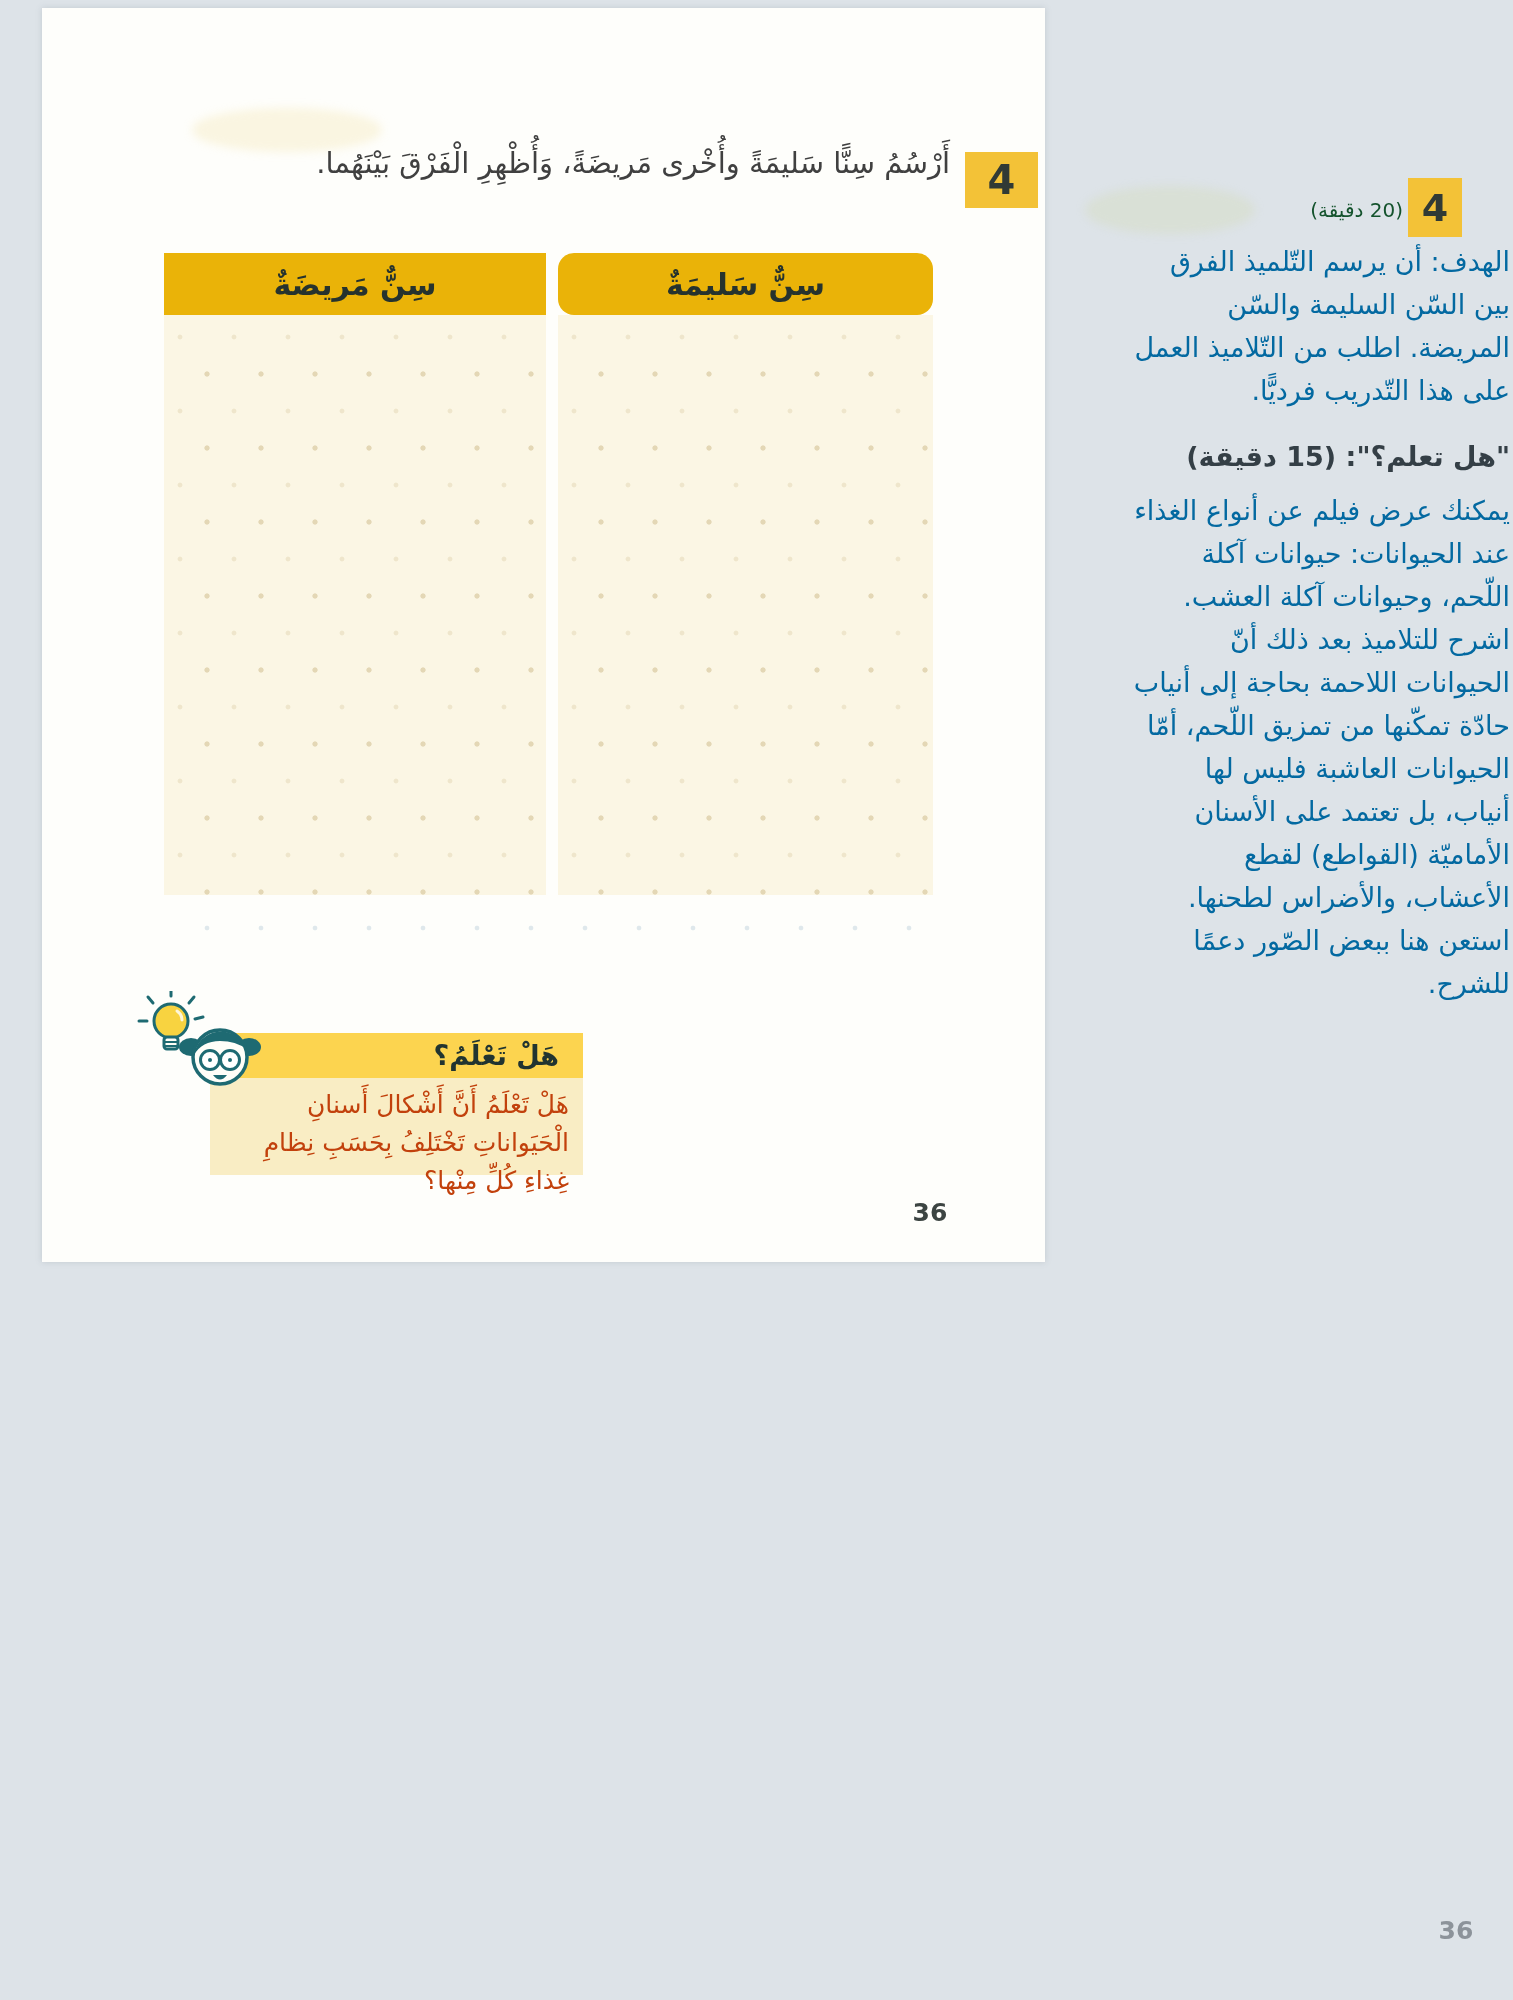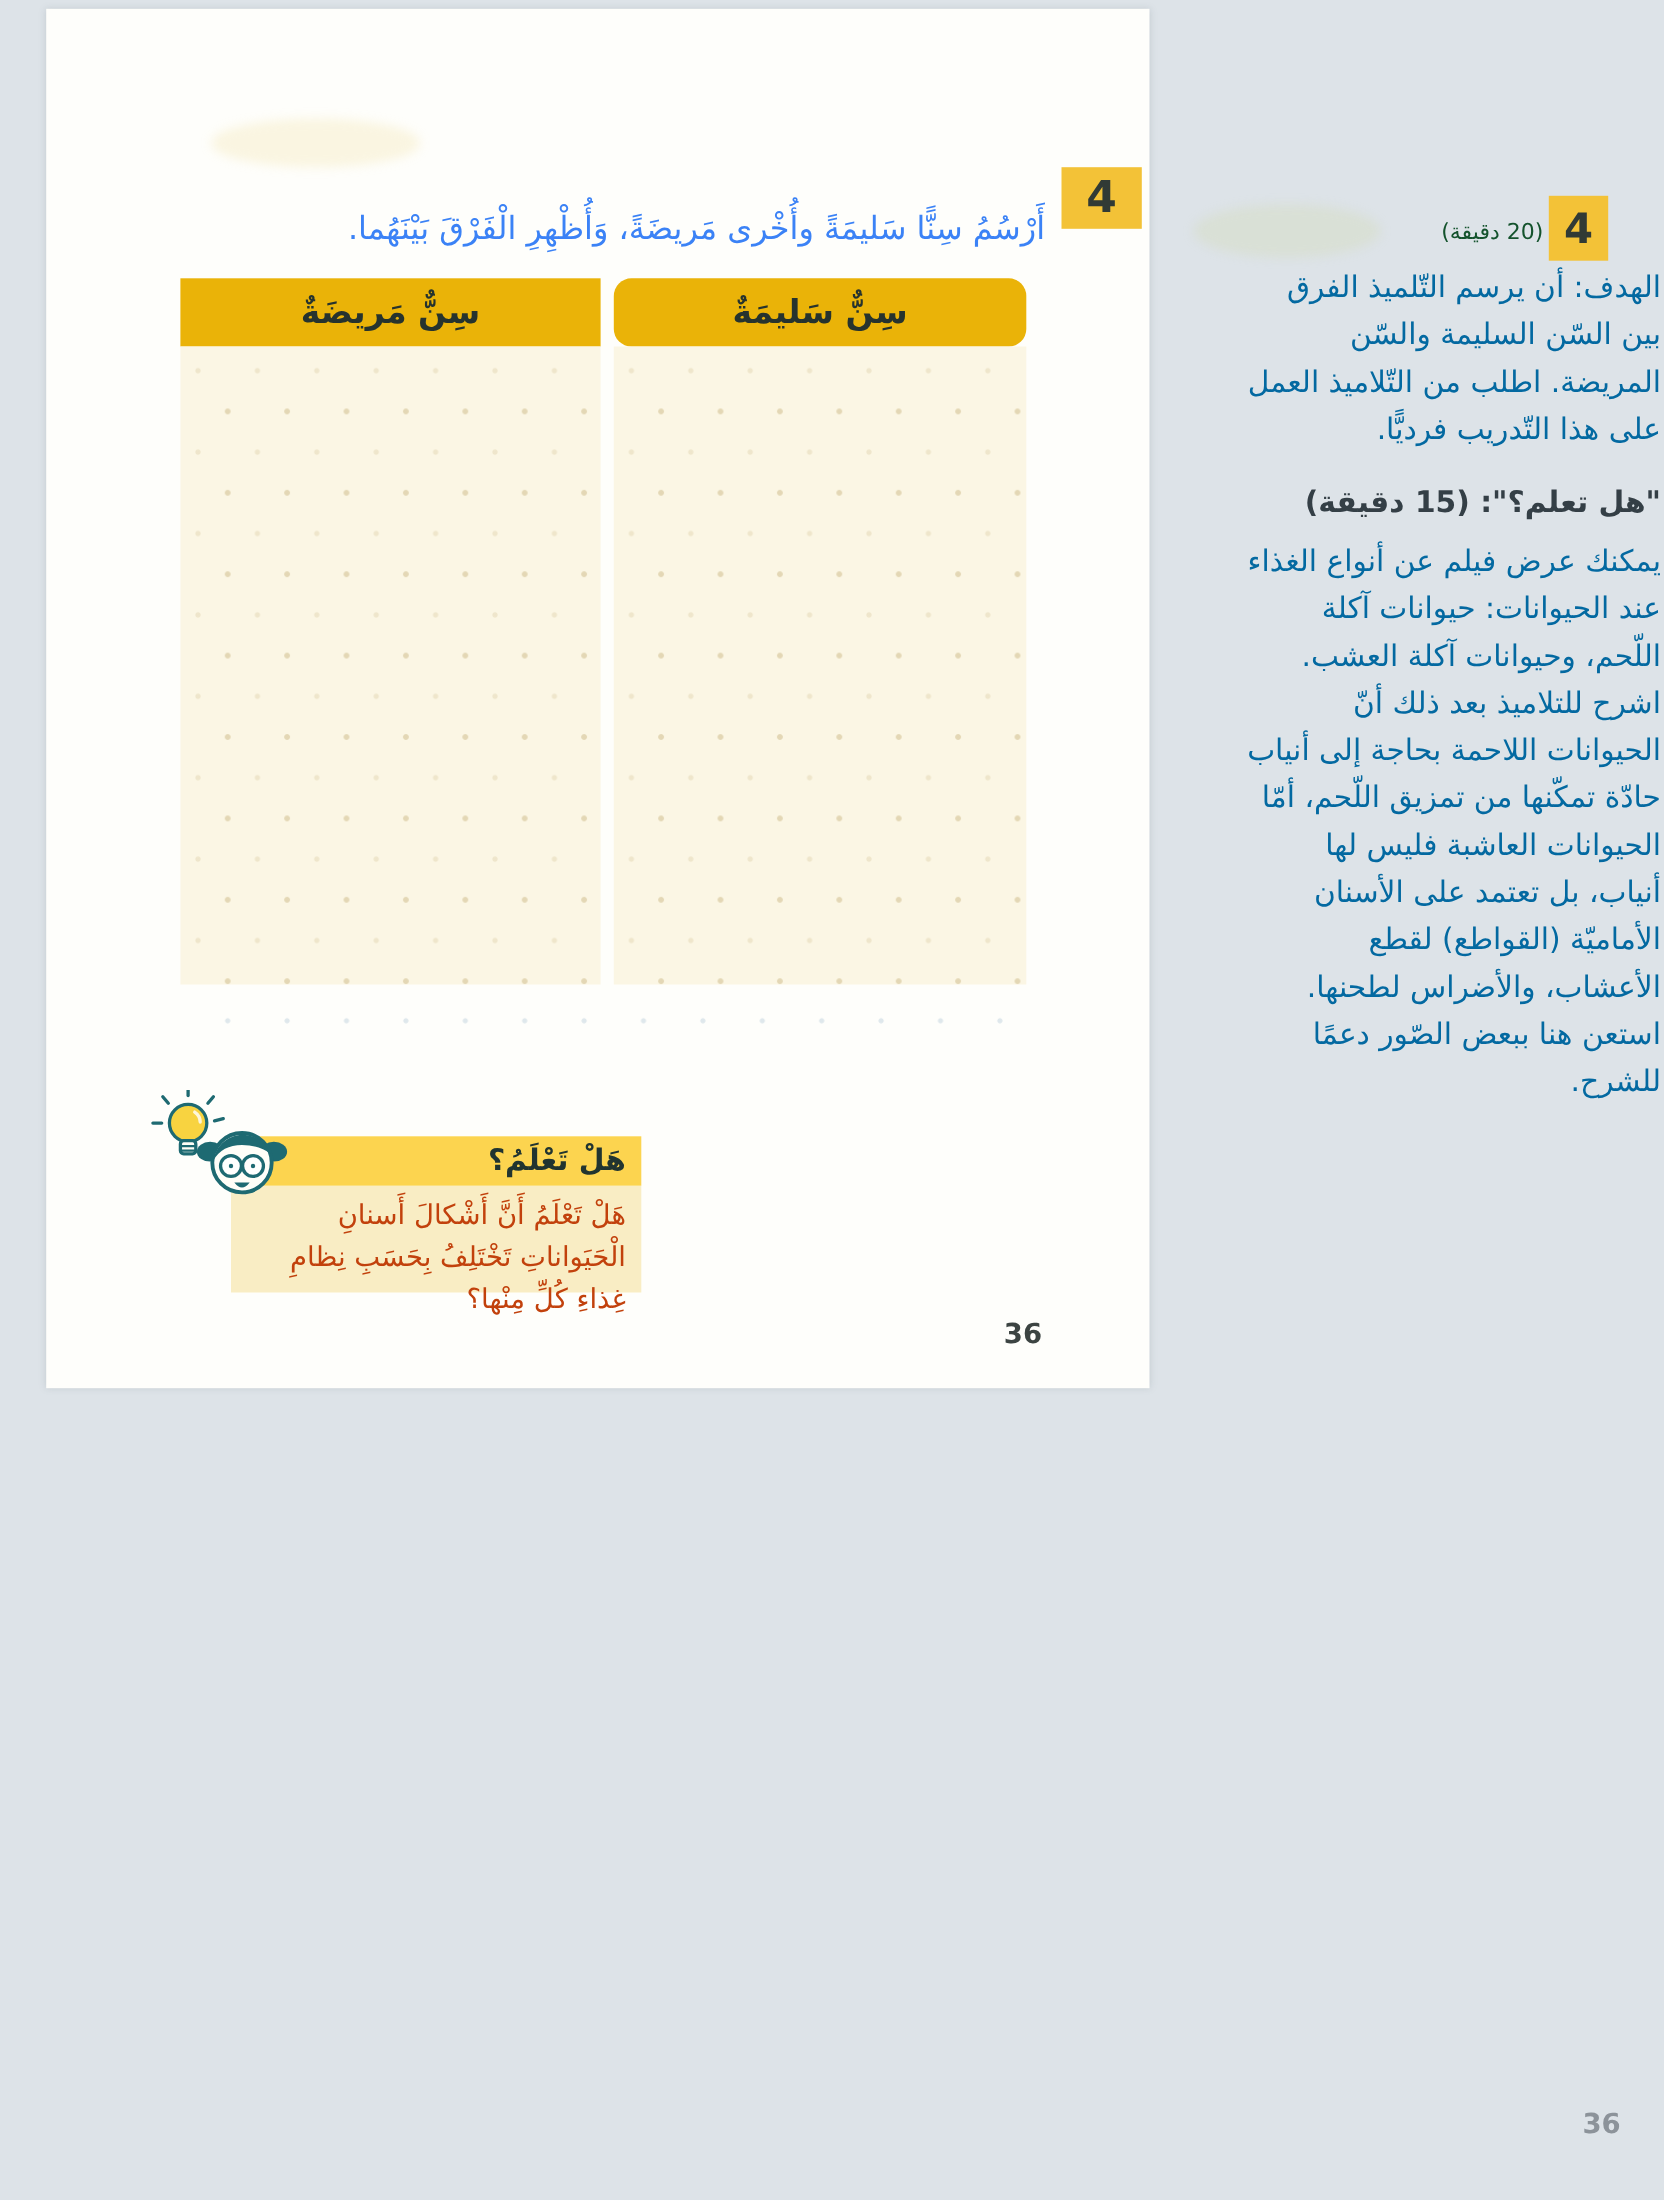--- a/index.html
+++ b/index.html
@@ -13,23 +13,22 @@
 
   
   .page{
     left:42px;top:8px;width:1003px;height:1254px;
     background:#fefefb;
     box-shadow:0 0 6px rgba(120,130,140,.25);
   }
 
   .instruction{
     right:95px;top:130px;height:50px;line-height:50px;
-    font-size:29px;color:#3b82f6;white-space:nowrap;
+    font-size:29px;color:#404040;white-space:nowrap;
     direction:rtl;
-    margin-top:44px;
   }
 
   .badge{
     background:#f3c237;color:#313a35;font-weight:bold;
     display:flex;align-items:center;justify-content:center;
   }
   .page-badge{left:923px;top:144px;width:73px;height:56px;font-size:40px;}
 
   .col-header{
     top:245px;height:62px;background:#eab308;
@@ -56,21 +55,21 @@
     background-image:radial-gradient(circle, rgba(130,165,190,.45) 2px, transparent 2.7px);
     background-size:54px 18px;background-position:16px 6px;
     opacity:.55;
   }
 
   
   .dyk-bar{
     left:168px;top:1025px;width:373px;height:45px;
     background:#fcd44f;direction:rtl;
     font-size:27px;font-weight:bold;color:#213430;
-    line-height:45px;padding-right:14px;box-sizing:border-box;
+    line-height:45px;padding-right:24px;box-sizing:border-box;
   }
   .dyk-body{
     left:168px;top:1070px;width:373px;height:97px;
     background:#f9edc4;direction:rtl;
     font-size:25px;color:#c2410c;line-height:38px;
     padding:8px 14px 0 10px;box-sizing:border-box;text-align:right;
   }
   .mascot{left:95px;top:983px;width:128px;height:104px;z-index:3;}
 
   .page-num{

